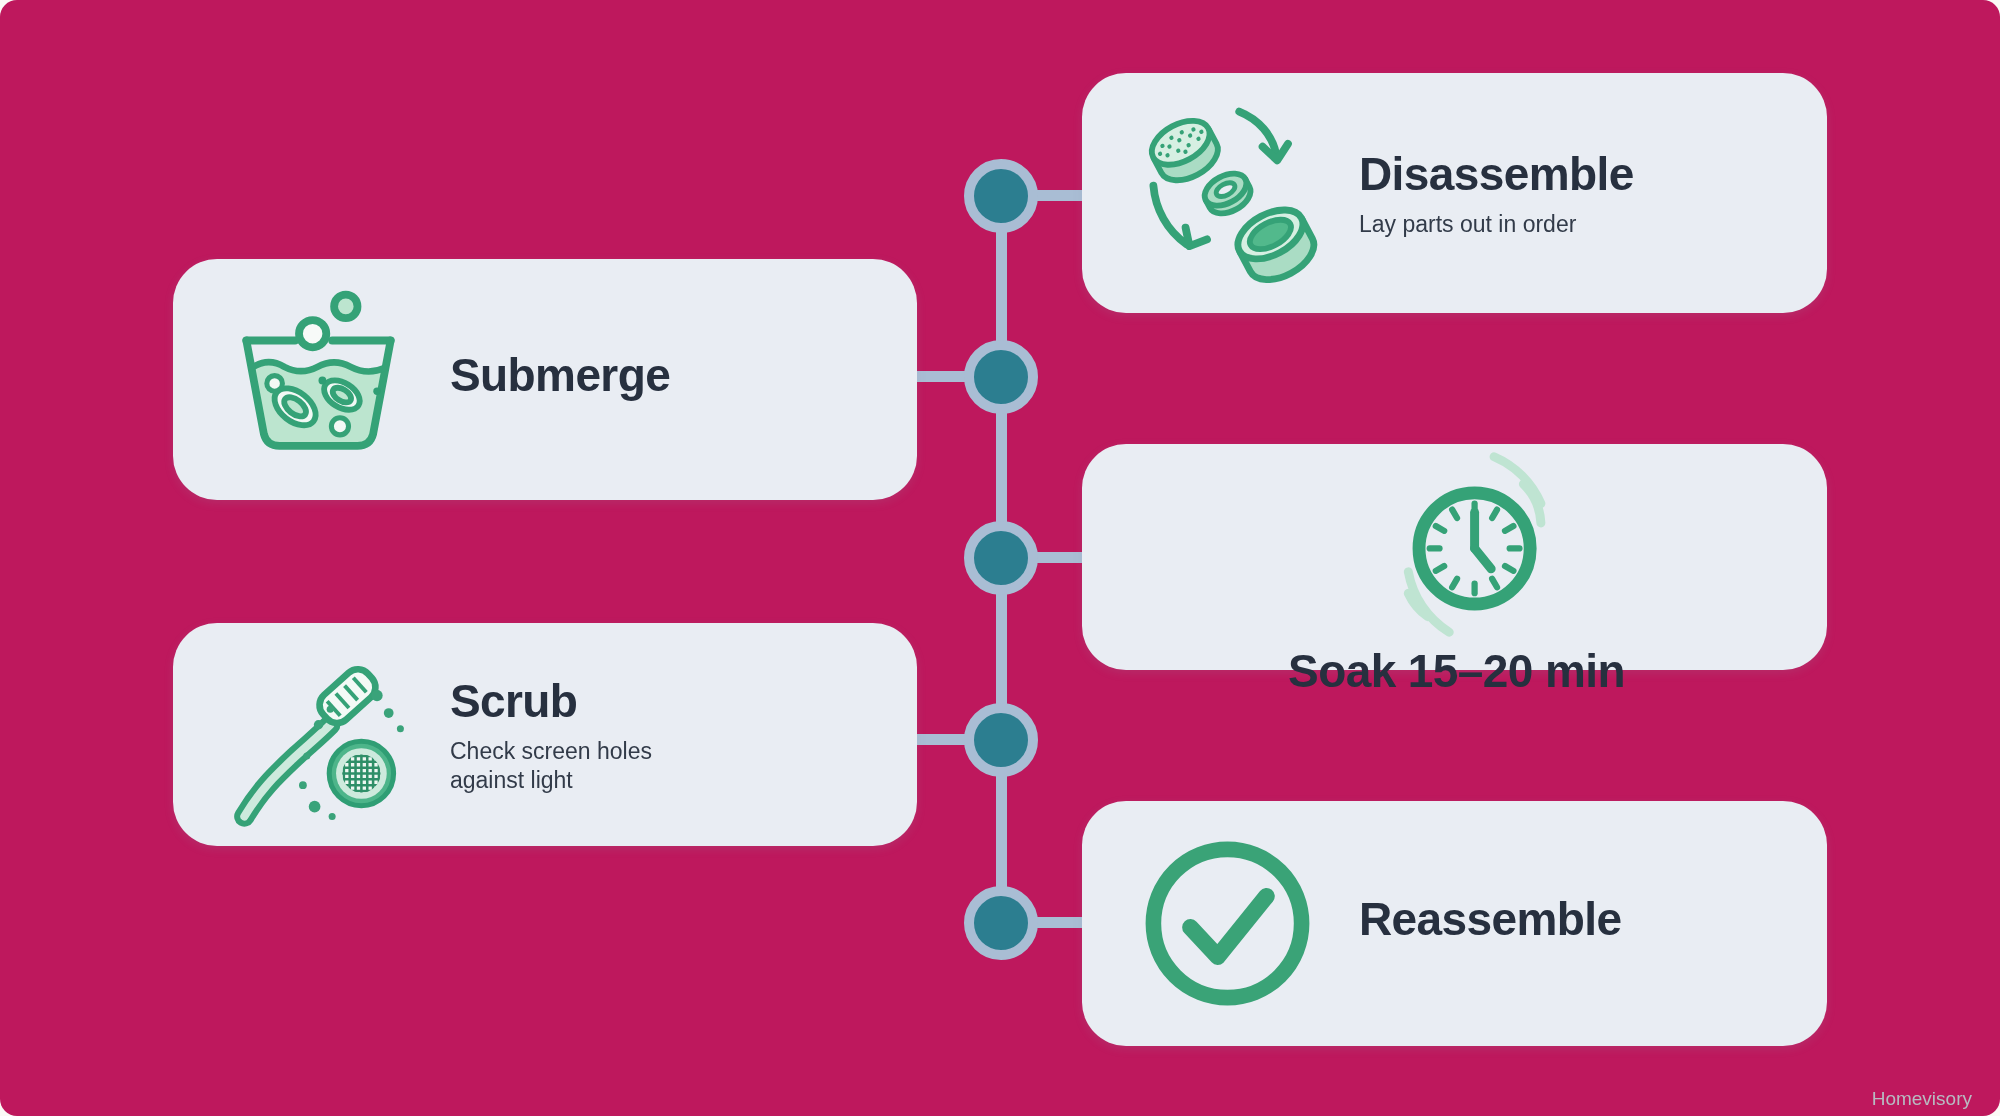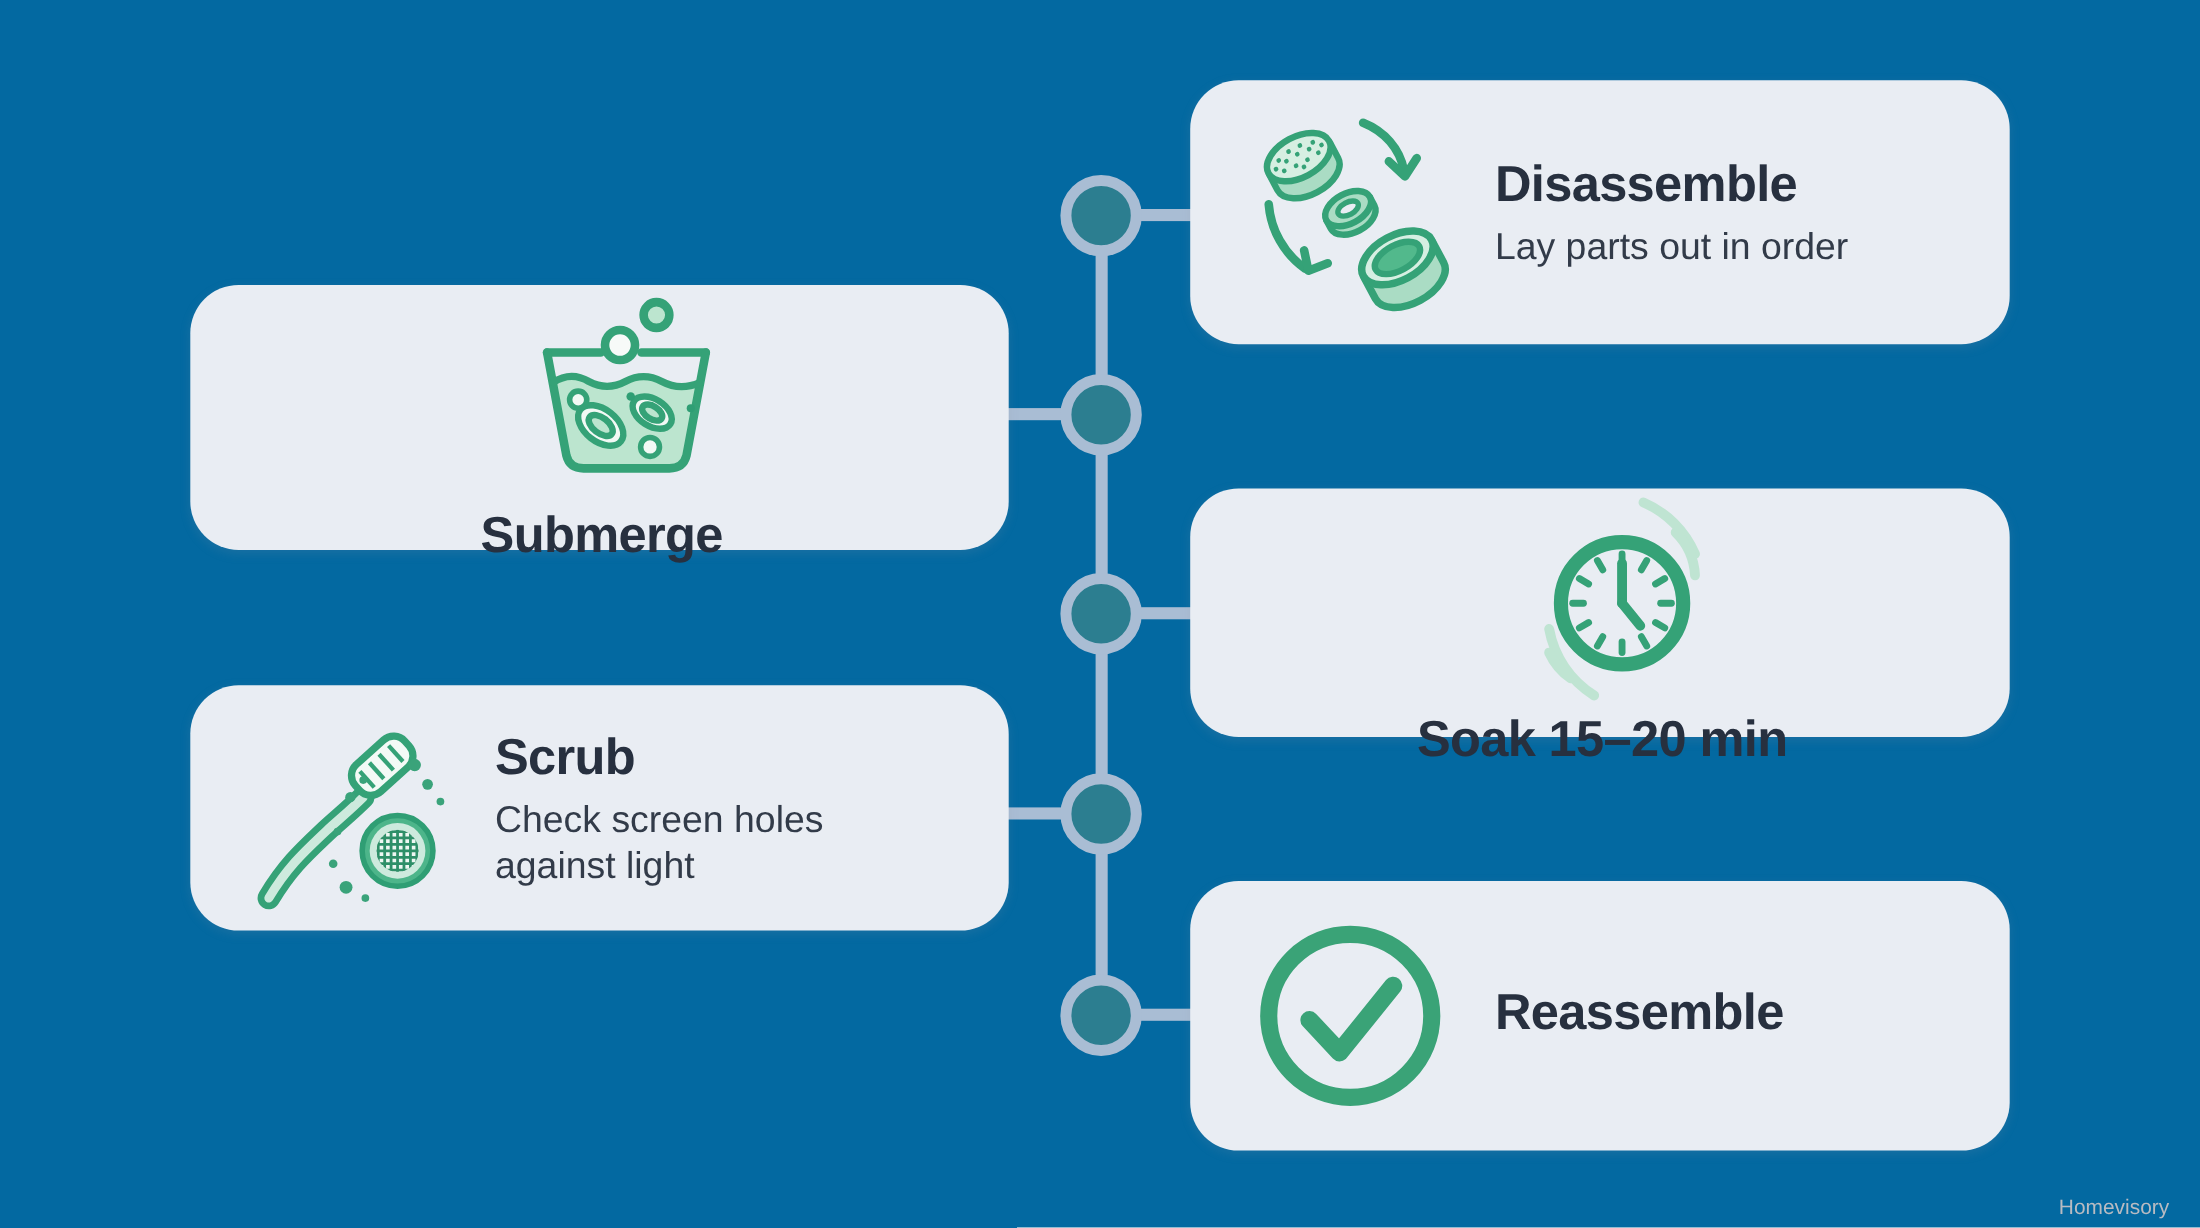--- a/index.html
+++ b/index.html
@@ -1,17 +1,17 @@
 <!DOCTYPE html>
 <html><head>
 <meta charset="utf-8">
 <style>
   html,body{margin:0;padding:0;background:#fbfaf6;}
-  .canvas{position:relative;width:2000px;height:1116px;background:#0369a1;overflow:hidden;
-          font-family:"Liberation Sans","DejaVu Sans",sans-serif;}
+  .canvas{position:relative;width:2000px;height:1116px;background:#be185d;overflow:hidden;
+          font-family:"Liberation Sans","DejaVu Sans",sans-serif;border-radius:17px;}
 
   
   .tl-line{position:absolute;left:996px;top:196px;width:11px;height:727px;background:#a9bdd4;border-radius:5px;}
   .tl-conn{position:absolute;height:11px;background:#a9bdd4;}
   .conn1{left:1001px;top:190px;width:88px;}
   .conn2{left:913px;top:371px;width:90px;}
   .conn3{left:1001px;top:552px;width:88px;}
   .conn4{left:913px;top:734px;width:90px;}
   .conn5{left:1001px;top:917px;width:88px;}
   .tl-node{position:absolute;width:54px;height:54px;border-radius:50%;background:#2c7e90;
@@ -19,29 +19,29 @@
   .node1{left:964px;top:159px;}
   .node2{left:964px;top:340px;}
   .node3{left:964px;top:521px;}
   .node4{left:964px;top:703px;}
   .node5{left:964px;top:886px;}
 
   
   .card{position:absolute;background:#e9edf3;border-radius:44px;display:flex;align-items:center;
         box-shadow:0 3px 10px rgba(140,150,170,0.16);z-index:2;}
   .card1{left:1082px;top:73px;width:745px;height:240px;}
-  .card2{left:173px;top:259px;width:744px;height:241px;flex-direction:column;}
+  .card2{left:173px;top:259px;width:744px;height:241px;}
   .card3{left:1082px;top:444px;width:745px;height:226px;flex-direction:column;}
   .card4{left:173px;top:623px;width:744px;height:223px;}
   .card5{left:1082px;top:801px;width:745px;height:245px;}
   .icon-box{width:195px;height:200px;margin-left:48px;flex:0 0 auto;display:flex;align-items:center;justify-content:center;}
   .icon-box svg{width:195px;height:195px;}
   .text-col{margin-left:34px;padding-right:30px;}
   .step-title{font-size:46px;font-weight:700;color:#27303f;letter-spacing:-0.6px;margin-bottom:9px;}
-  .step-desc{font-size:34px;color:#323b49;line-height:1.24;white-space:pre-line;}
+  .step-desc{font-size:23px;color:#323b49;line-height:1.24;white-space:pre-line;}
 
   .watermark{position:absolute;right:28px;bottom:6px;font-size:19px;color:#b8bbc2;z-index:4;}
 </style>
 </head>
 <body>
 
 <div class="canvas">
 
   <div class="tl-line"></div>
   <div class="tl-conn conn1"></div>

